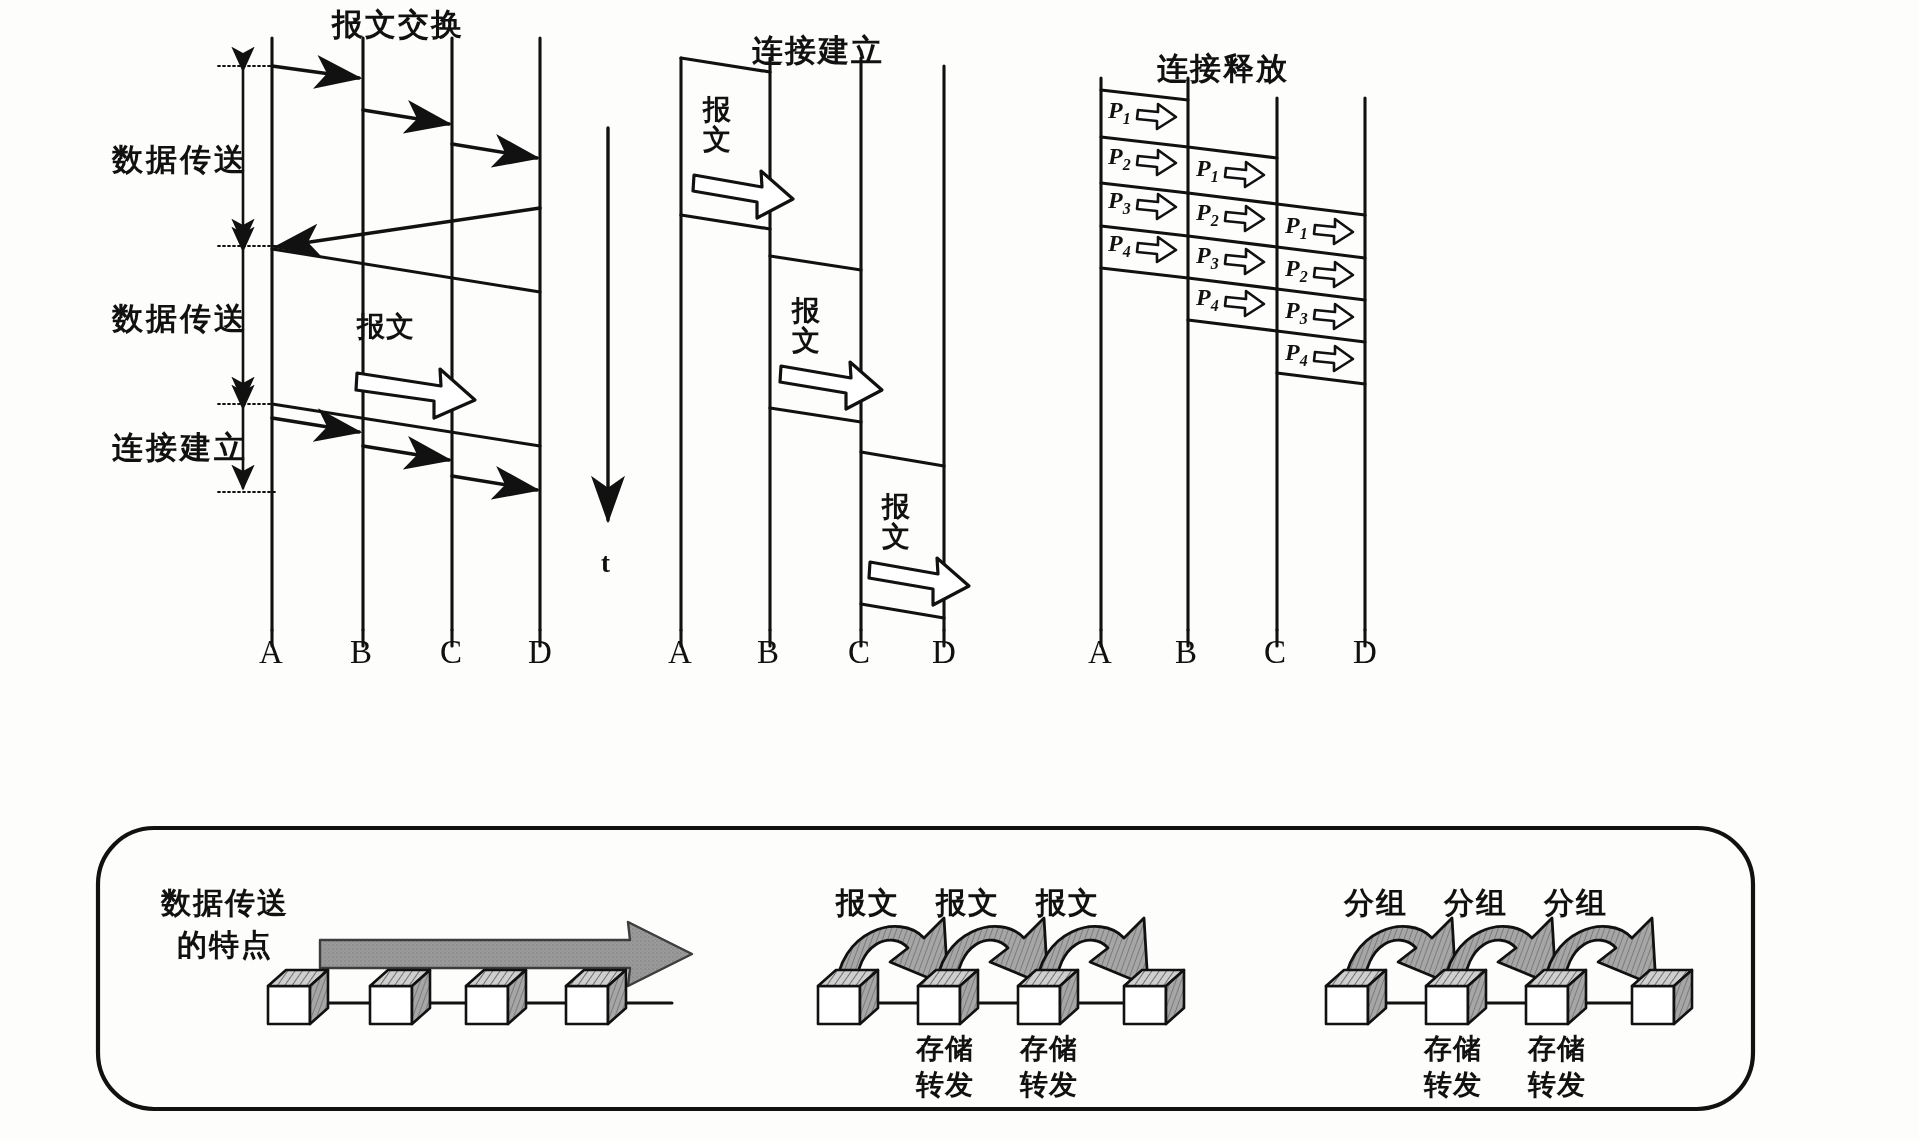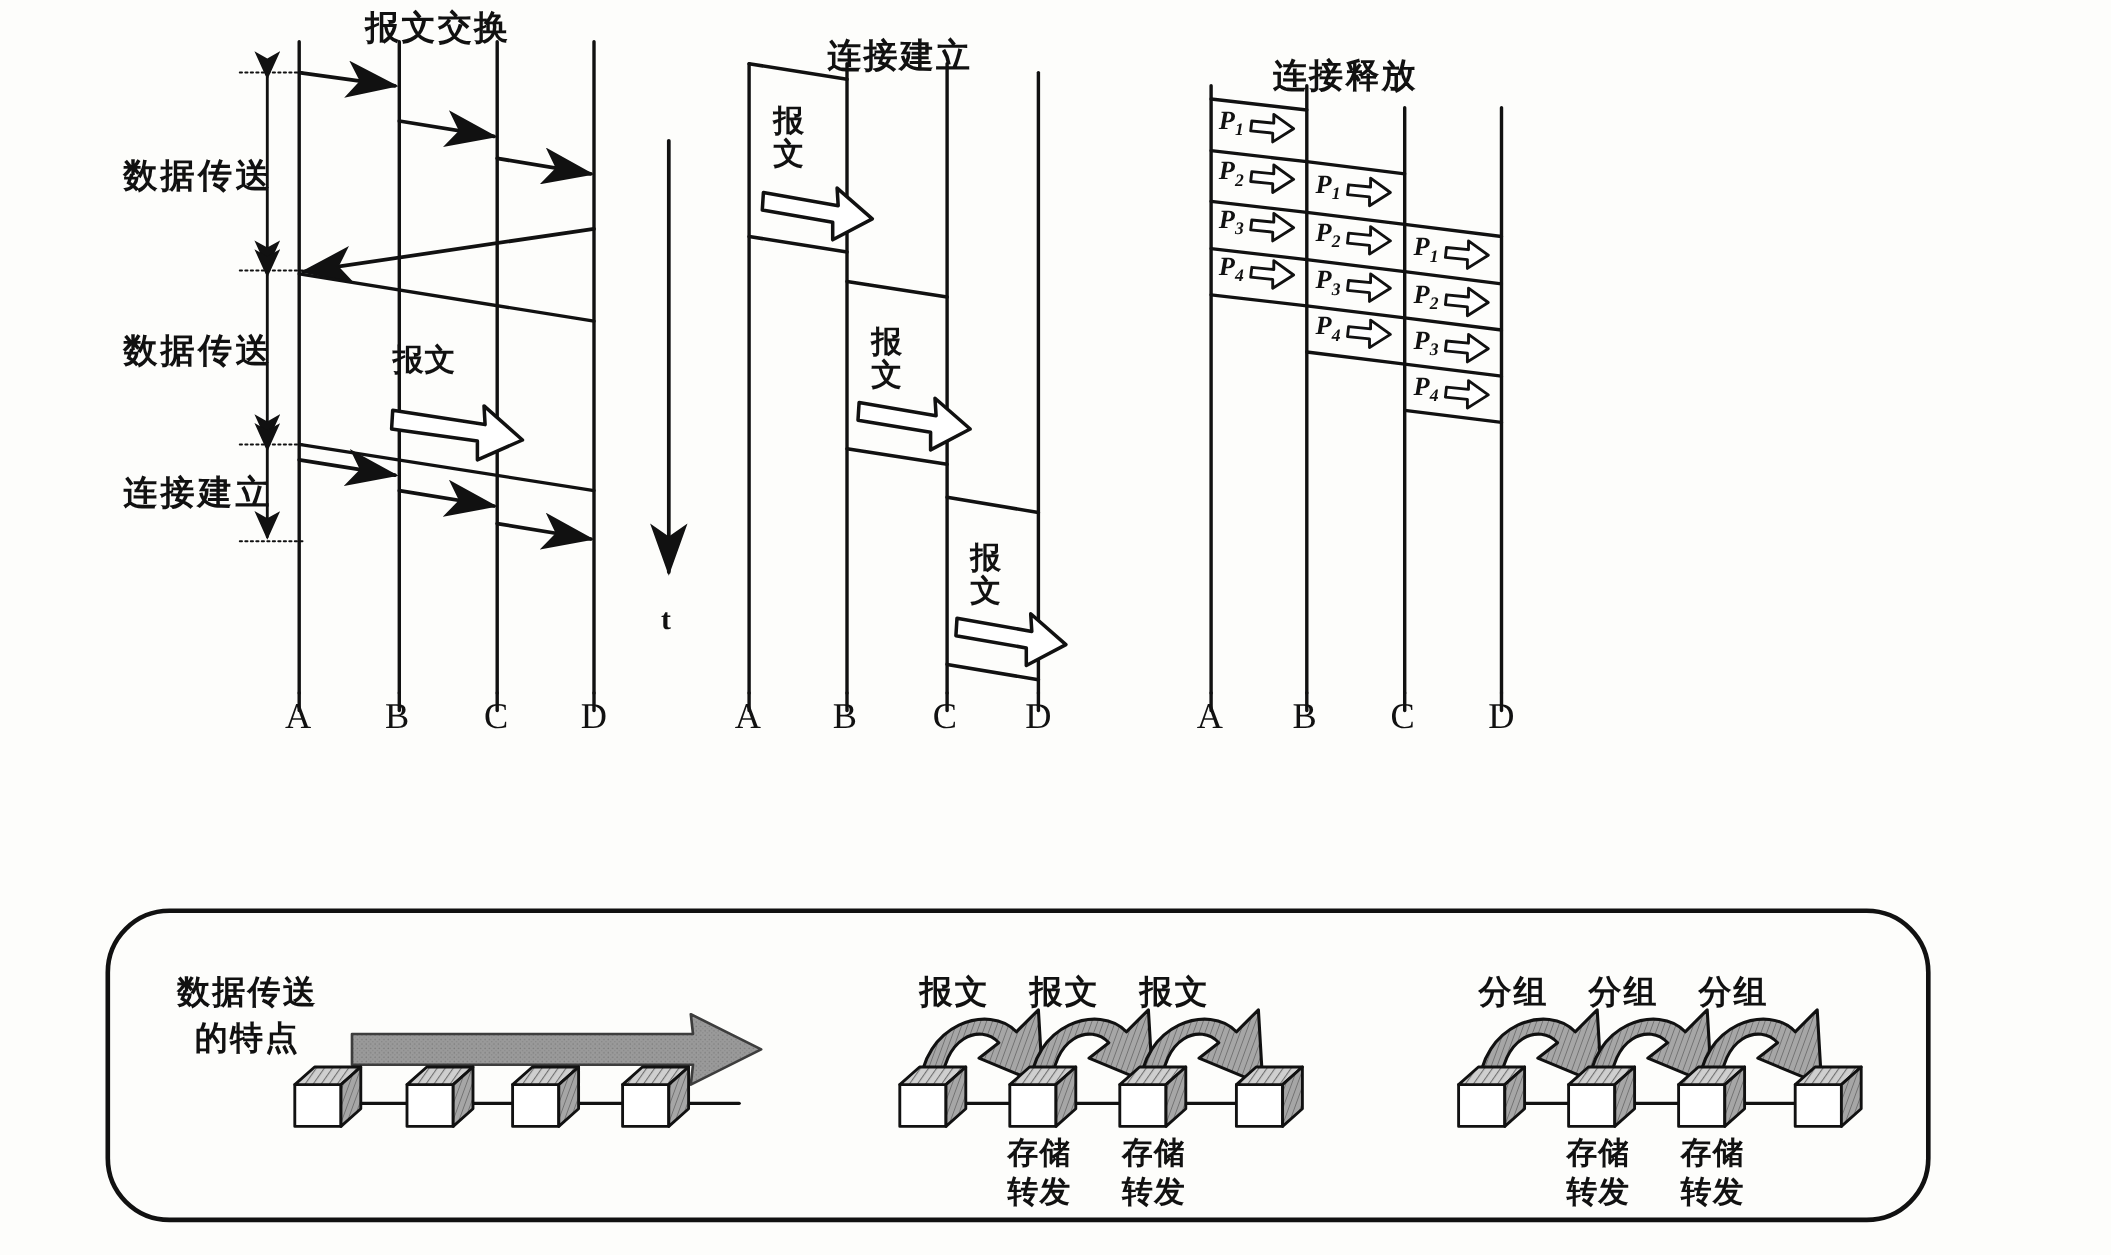--- a/index.html
+++ b/index.html
@@ -15,21 +15,21 @@
   .txt{position:absolute;white-space:nowrap;}
   .cn{font-family:"DejaVu Sans","Liberation Sans",sans-serif;font-weight:700;}
   .title{font-size:31px;letter-spacing:2px;}
   .phase{font-size:31px;letter-spacing:3px;}
   .node-letter{font-size:33px;font-family:"Liberation Serif","DejaVu Serif",serif;}
   .msgword{font-size:28px;line-height:30px;letter-spacing:1px;}
   .pkt{font-size:24px;font-style:italic;font-weight:700;font-family:"Liberation Serif","DejaVu Serif",serif;}
   .pkt sub{font-size:16px;font-style:italic;}
   .taxis{font-size:27px;font-weight:700;font-family:"Liberation Serif","DejaVu Serif",serif;}
   .botlabel{font-size:30px;line-height:38px;letter-spacing:2px;text-align:center;}
-  .sf{font-size:28px;line-height:34px;letter-spacing:1px;text-align:center;font-family:Liberation Serif, serif;}
+  .sf{font-size:28px;line-height:34px;letter-spacing:1px;text-align:center;}
 </style>
 </head>
 <body>
 
 <div id="root">
 
   <svg class="layer" viewBox="0 0 1919 1141">
     <defs>
       <marker id="ah" markerWidth="14" markerHeight="10" refX="13" refY="5" orient="auto">
         <path d="M0,0 L14,5 L0,10 L3.5,5 Z" fill="#111"></path>

